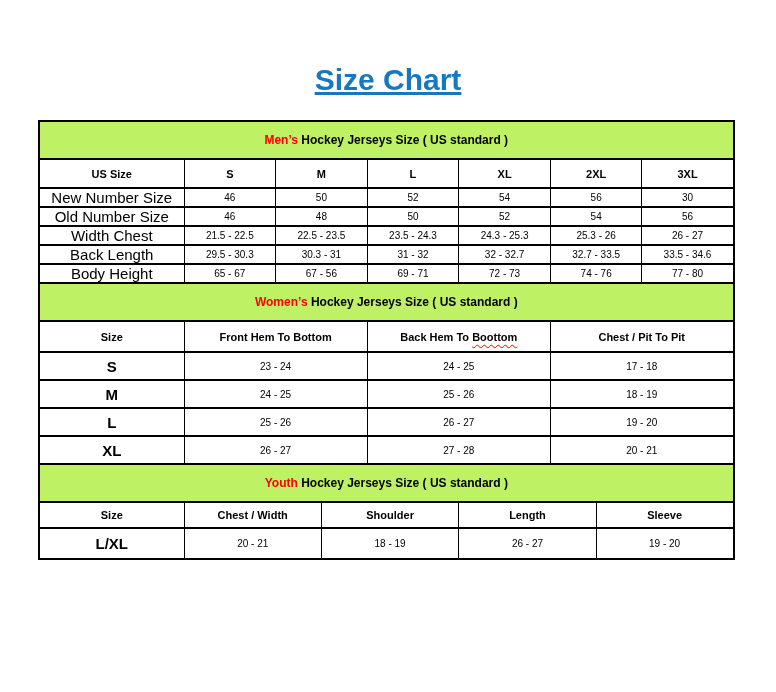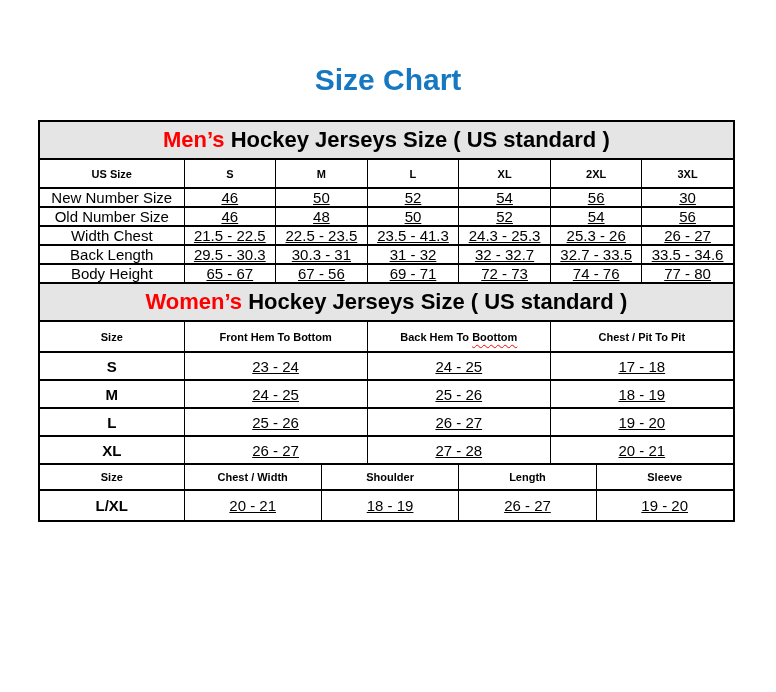--- a/index.html
+++ b/index.html
@@ -18,20 +18,21 @@
     position: relative;
   }
   .title {
     margin: 62px 0 8px 0;
     text-align: center;
     font-size: 30px;
     line-height: 36px;
     font-weight: bold;
     color: #1778C2;
     letter-spacing: 0px;
+    text-decoration: underline;
   }
   table.size-table {
     border-collapse: collapse;
     table-layout: fixed;
     width: 695px;
     margin: 22px 0 0 38px;
     border: 2px solid #000000;
   }
   table.size-table td {
     border-left: 1px solid #000000;
@@ -45,41 +46,40 @@
     white-space: nowrap;
   }
   tr.band-row { height: 38px; }
   tr.hdr-row-m { height: 29px; }
   tr.data-row-m { height: 17px; }
   tr.hdr-row-w { height: 31px; }
   tr.data-row-w { height: 28px; }
   tr.hdr-row-y { height: 26px; }
   tr.data-row-y { height: 31px; }
   td.band {
-    background: #e5e5e5;
-    font-size: 22px;
+    background: #bef264;
+    font-size: 12px;
     font-weight: bold;
   }
   td.band .accent { color: #FF0000; }
   td.hdr {
     font-size: 11px;
     font-weight: bold;
   }
   td.rowlabel {
     font-size: 15px;
     font-weight: normal;
   }
   td.rowlabel-b {
     font-size: 15px;
     font-weight: bold;
   }
   td.val {
-    font-size: 15px;
+    font-size: 10px;
     font-weight: normal;
-    text-decoration: underline;
   }
   .sq {
     text-decoration-line: underline;
     text-decoration-style: wavy;
     text-decoration-color: #FF0000;
     text-decoration-thickness: 1px;
     text-underline-offset: 3px;
   }
 </style>
 </head>
@@ -125,21 +125,21 @@
       <td class="val" colspan="2">48</td>
       <td class="val" colspan="2">50</td>
       <td class="val" colspan="2">52</td>
       <td class="val" colspan="2">54</td>
       <td class="val" colspan="2">56</td>
     </tr>
     <tr class="data-row-m">
       <td class="rowlabel">Width Chest</td>
       <td class="val" colspan="2">21.5 - 22.5</td>
       <td class="val" colspan="2">22.5 - 23.5</td>
-      <td class="val" colspan="2">23.5 - 41.3</td>
+      <td class="val" colspan="2">23.5 - 24.3</td>
       <td class="val" colspan="2">24.3 - 25.3</td>
       <td class="val" colspan="2">25.3 - 26</td>
       <td class="val" colspan="2">26 - 27</td>
     </tr>
     <tr class="data-row-m">
       <td class="rowlabel">Back Length</td>
       <td class="val" colspan="2">29.5 - 30.3</td>
       <td class="val" colspan="2">30.3 - 31</td>
       <td class="val" colspan="2">31 - 32</td>
       <td class="val" colspan="2">32 - 32.7</td>
@@ -185,20 +185,25 @@
       <td class="val" colspan="4">26 - 27</td>
       <td class="val" colspan="4">19 - 20</td>
     </tr>
     <tr class="data-row-w">
       <td class="rowlabel-b">XL</td>
       <td class="val" colspan="4">26 - 27</td>
       <td class="val" colspan="4">27 - 28</td>
       <td class="val" colspan="4">20 - 21</td>
     </tr>
 
+    <tr class="band-row">
+      <td class="band" colspan="13">
+        <span class="accent">Youth</span><span> Hockey Jerseys Size ( US standard )</span>
+      </td>
+    </tr>
     <tr class="hdr-row-y">
       <td class="hdr">Size</td>
       <td class="hdr" colspan="3">Chest / Width</td>
       <td class="hdr" colspan="3">Shoulder</td>
       <td class="hdr" colspan="3">Length</td>
       <td class="hdr" colspan="3">Sleeve</td>
     </tr>
     <tr class="data-row-y">
       <td class="rowlabel-b">L/XL</td>
       <td class="val" colspan="3">20 - 21</td>

